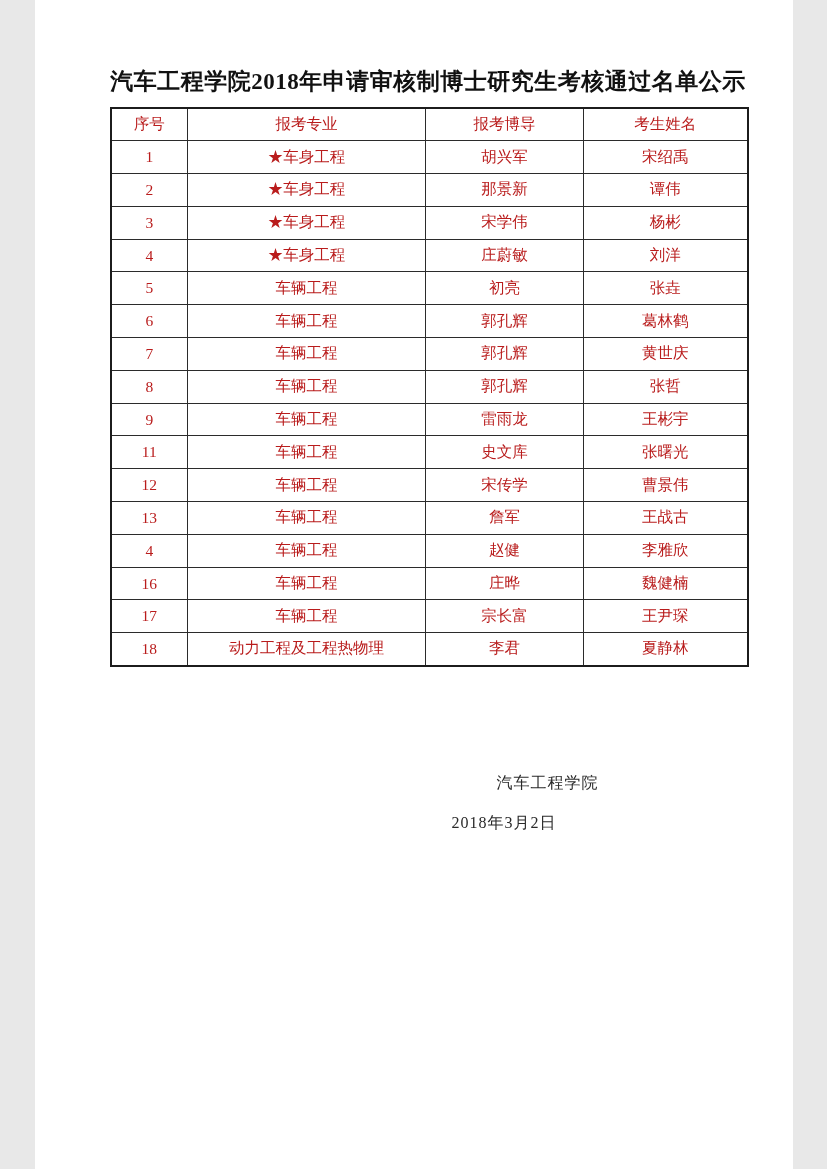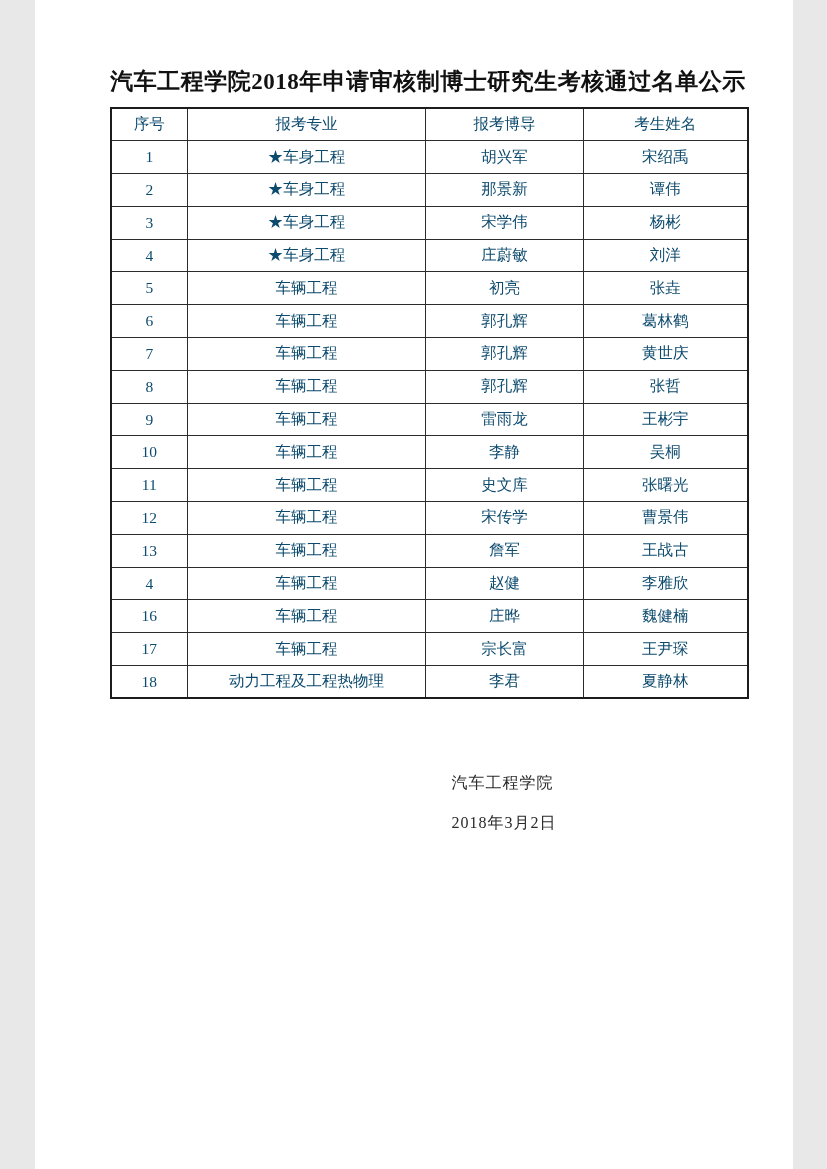--- a/index.html
+++ b/index.html
@@ -27,42 +27,42 @@
     white-space: nowrap;
   }
   table.roster {
     position: absolute;
     top: 107px;
     left: 75px;
     width: 637px;
     border-collapse: collapse;
     table-layout: fixed;
     font-size: 15.5px;
-    color: #0c4a6e;
+    color: #b91c1c;
   }
   table.roster th, table.roster td {
     border: 1.5px solid #2b2b2b;
     height: 32.8px;
     text-align: center;
     vertical-align: middle;
     font-weight: normal;
     padding: 0 2px;
     overflow: hidden;
     white-space: nowrap;
   }
   table.roster { border: 2px solid #1c1c1c; }
   .footer-line {
     position: absolute;
     left: 417px;
     font-size: 16px;
     color: #2a2a2a;
     letter-spacing: 1px;
     white-space: nowrap;
   }
-  .footer-signature { top: 773px; }
+  .footer-signature { top: 773px; margin-left: 45px; }
   .footer-date { top: 813px; text-align: center; }
 </style>
 </head>
 <body>
 
 <div class="page">
 
   <div class="doc-title">汽车工程学院2018年申请审核制博士研究生考核通过名单公示</div>
 
   <table class="roster">
@@ -129,26 +129,20 @@
           <td>郭孔辉</td>
           <td>张哲</td>
         </tr>
         <tr>
           <td>9</td>
           <td>车辆工程</td>
           <td>雷雨龙</td>
           <td>王彬宇</td>
         </tr>
         <tr>
-          <td>10</td>
-          <td>车辆工程</td>
-          <td>李静</td>
-          <td>吴桐</td>
-        </tr>
-        <tr>
           <td>11</td>
           <td>车辆工程</td>
           <td>史文库</td>
           <td>张曙光</td>
         </tr>
         <tr>
           <td>12</td>
           <td>车辆工程</td>
           <td>宋传学</td>
           <td>曹景伟</td>

